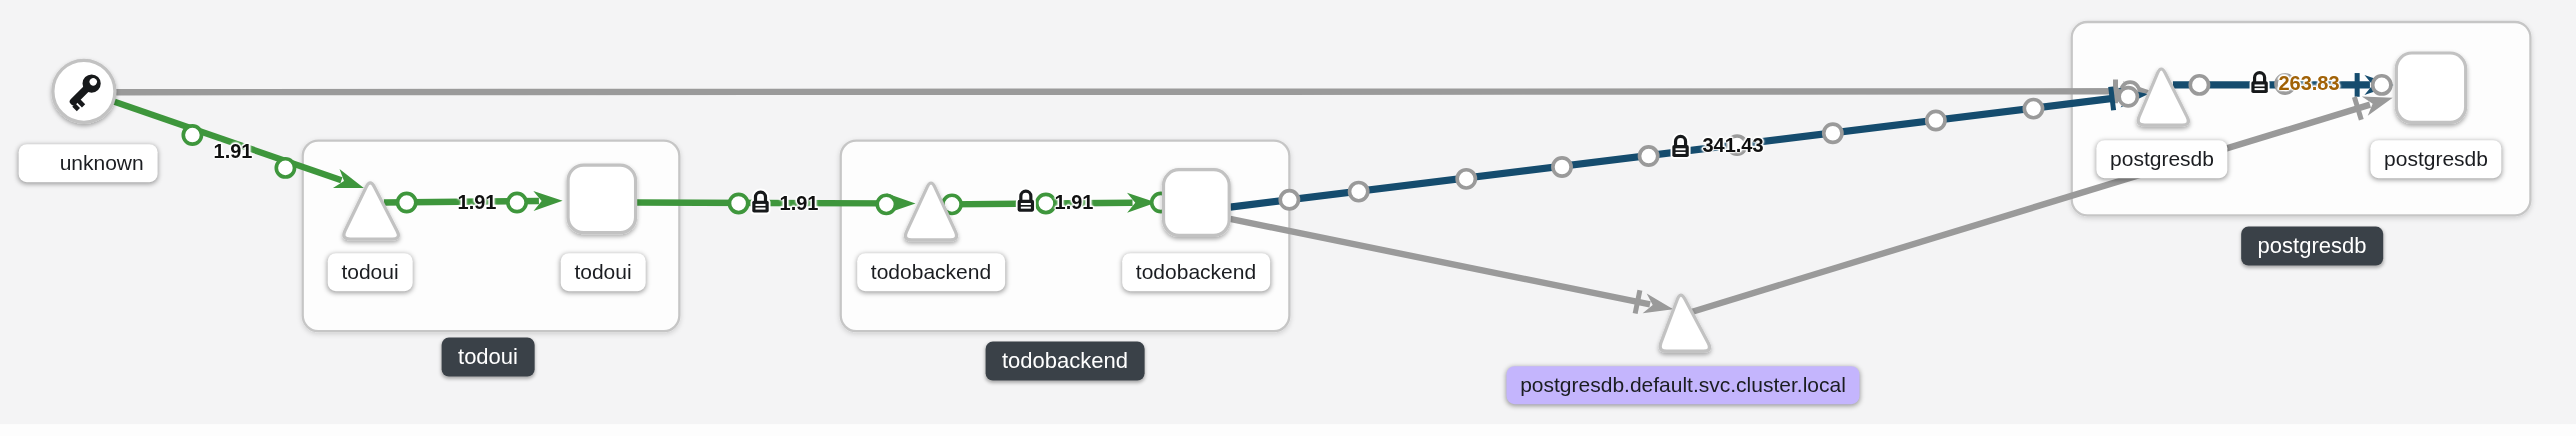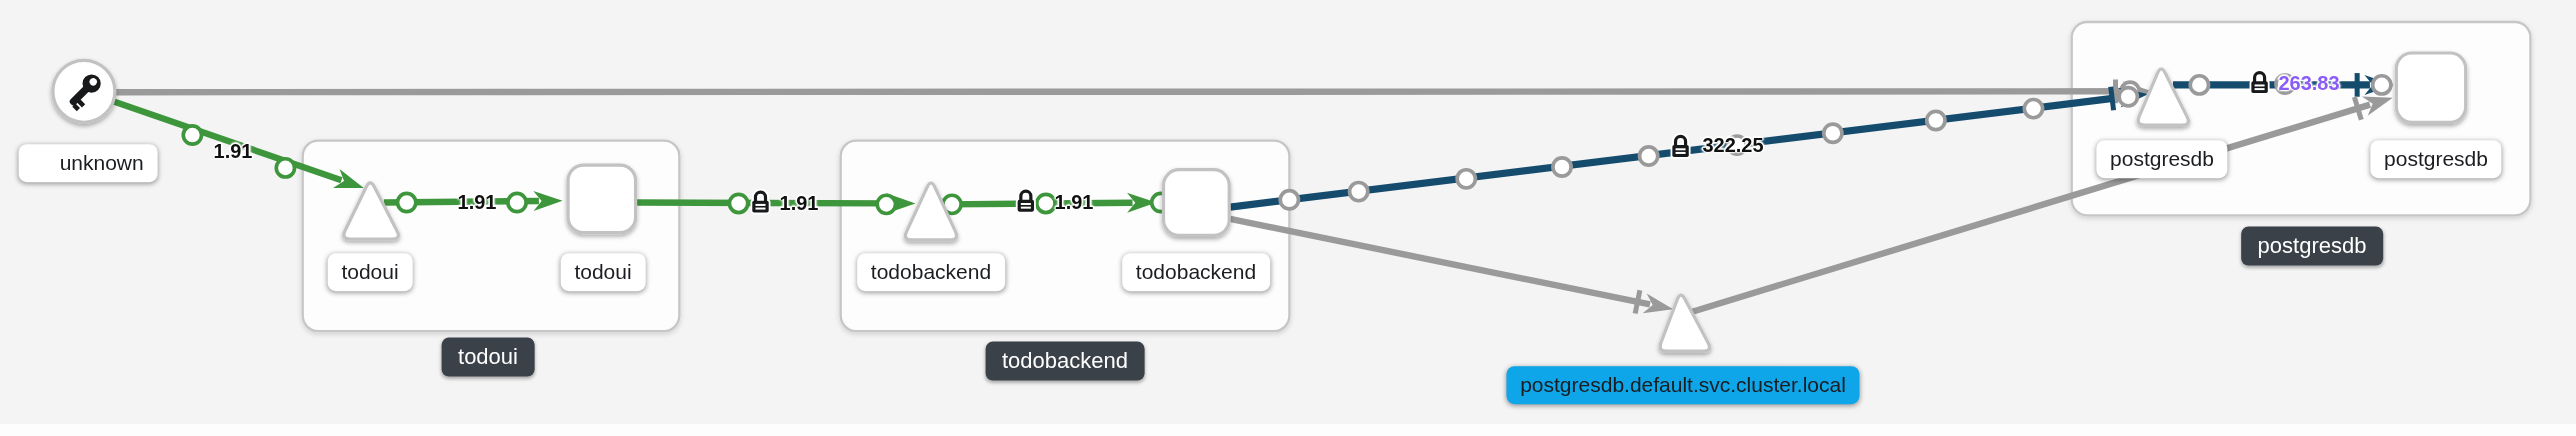--- a/index.html
+++ b/index.html
@@ -147,25 +147,25 @@
       </g>
     </svg>
   <div id="labels-layer">
       <div class="badge" style="left: 488px; top: 357px; background: rgb(58, 65, 72); color: rgb(255, 255, 255);">todoui</div>
       <div class="badge" style="left: 1065px; top: 361px; background: rgb(58, 65, 72); color: rgb(255, 255, 255);">todobackend</div>
       <div class="badge" style="left: 2312px; top: 246px; background: rgb(58, 65, 72); color: rgb(255, 255, 255);">postgresdb</div>
       <div class="edge-label" style="left: 233px; top: 151px; color: rgb(16, 16, 16);">1.91</div>
       <div class="edge-label" style="left: 477px; top: 202px; color: rgb(16, 16, 16);">1.91</div>
       <div class="edge-label" style="left: 799px; top: 203px; color: rgb(16, 16, 16);">1.91</div>
       <div class="edge-label" style="left: 1074px; top: 202px; color: rgb(16, 16, 16);">1.91</div>
-      <div class="edge-label" style="left: 1733px; top: 145px; color: rgb(16, 16, 16);">322.25</div>
-      <div class="edge-label" style="left: 2309px; top: 83px; color: #8b5cf6; text-align: right;">263.83</div>
+      <div class="edge-label" style="left: 1733px; top: 145px; color: rgb(16, 16, 16);">341.43</div>
+      <div class="edge-label" style="left: 2309px; top: 83px; color: #a16207; text-align: right;">263.83</div>
       <div class="node-label" style="left: 88px; top: 163px; background: rgb(255, 255, 255); color: rgb(27, 29, 33); padding-left: 41px;">unknown</div>
       <div class="node-label" style="left: 370px; top: 272px; background: rgb(255, 255, 255); color: rgb(27, 29, 33);">todoui</div>
       <div class="node-label" style="left: 603px; top: 272px; background: rgb(255, 255, 255); color: rgb(27, 29, 33);">todoui</div>
       <div class="node-label" style="left: 931px; top: 272px; background: rgb(255, 255, 255); color: rgb(27, 29, 33);">todobackend</div>
       <div class="node-label" style="left: 1196px; top: 272px; background: rgb(255, 255, 255); color: rgb(27, 29, 33);">todobackend</div>
       <div class="node-label" style="left: 2162px; top: 159px; background: rgb(255, 255, 255); color: rgb(27, 29, 33);">postgresdb</div>
       <div class="node-label" style="left: 2436px; top: 159px; background: rgb(255, 255, 255); color: rgb(27, 29, 33);">postgresdb</div>
-      <div class="node-label" style="left: 1683px; top: 385px; background: #0ea5e9; color: rgb(27, 29, 33);">postgresdb.default.svc.cluster.local</div>
+      <div class="node-label" style="left: 1683px; top: 385px; background: #c4b5fd; color: rgb(27, 29, 33);">postgresdb.default.svc.cluster.local</div>
     </div>
 </div>
 
 
 </body></html>

